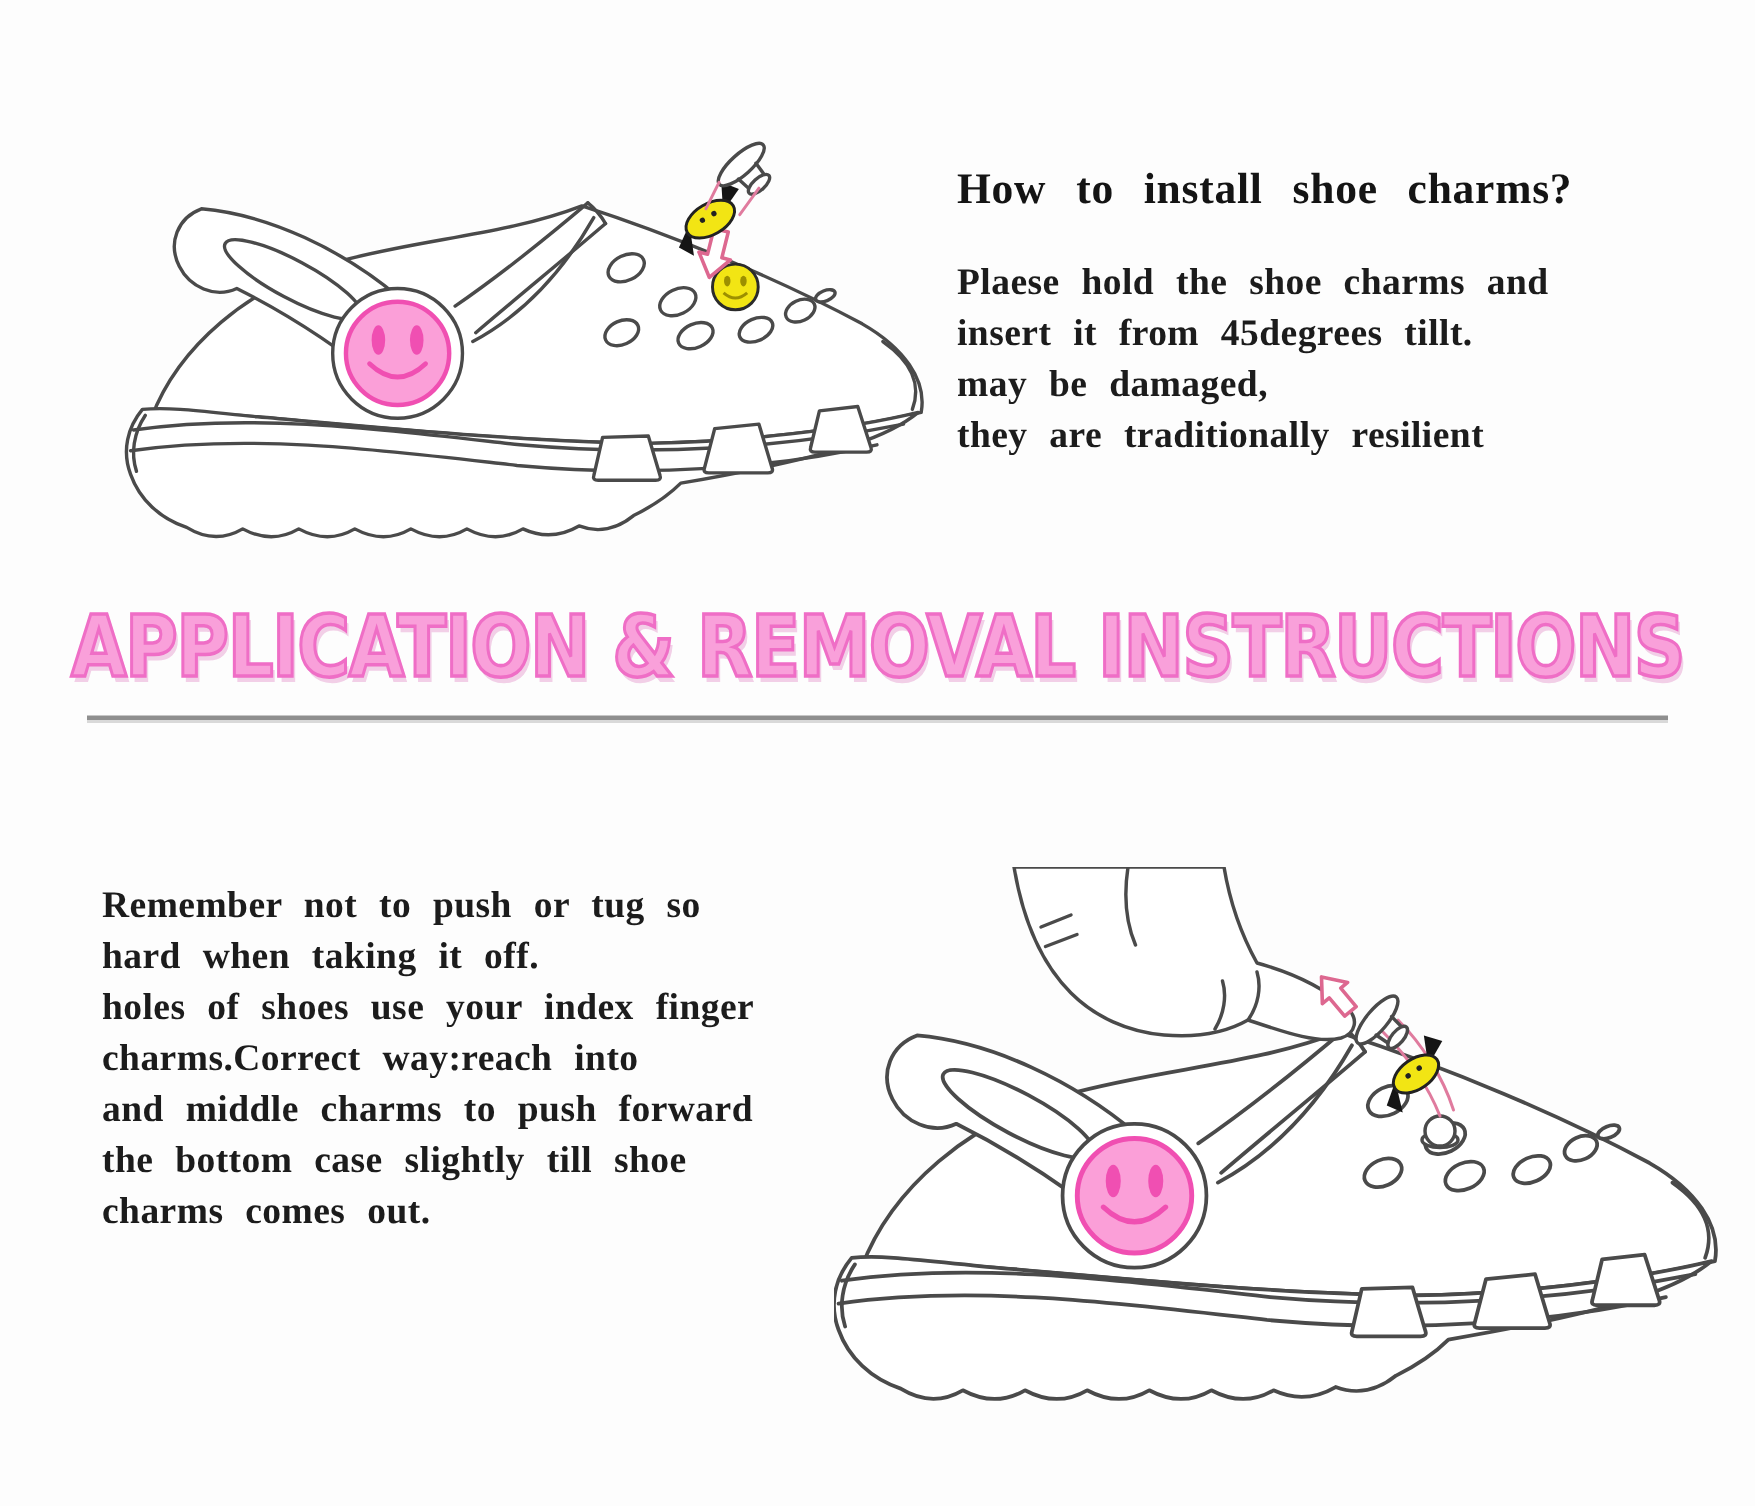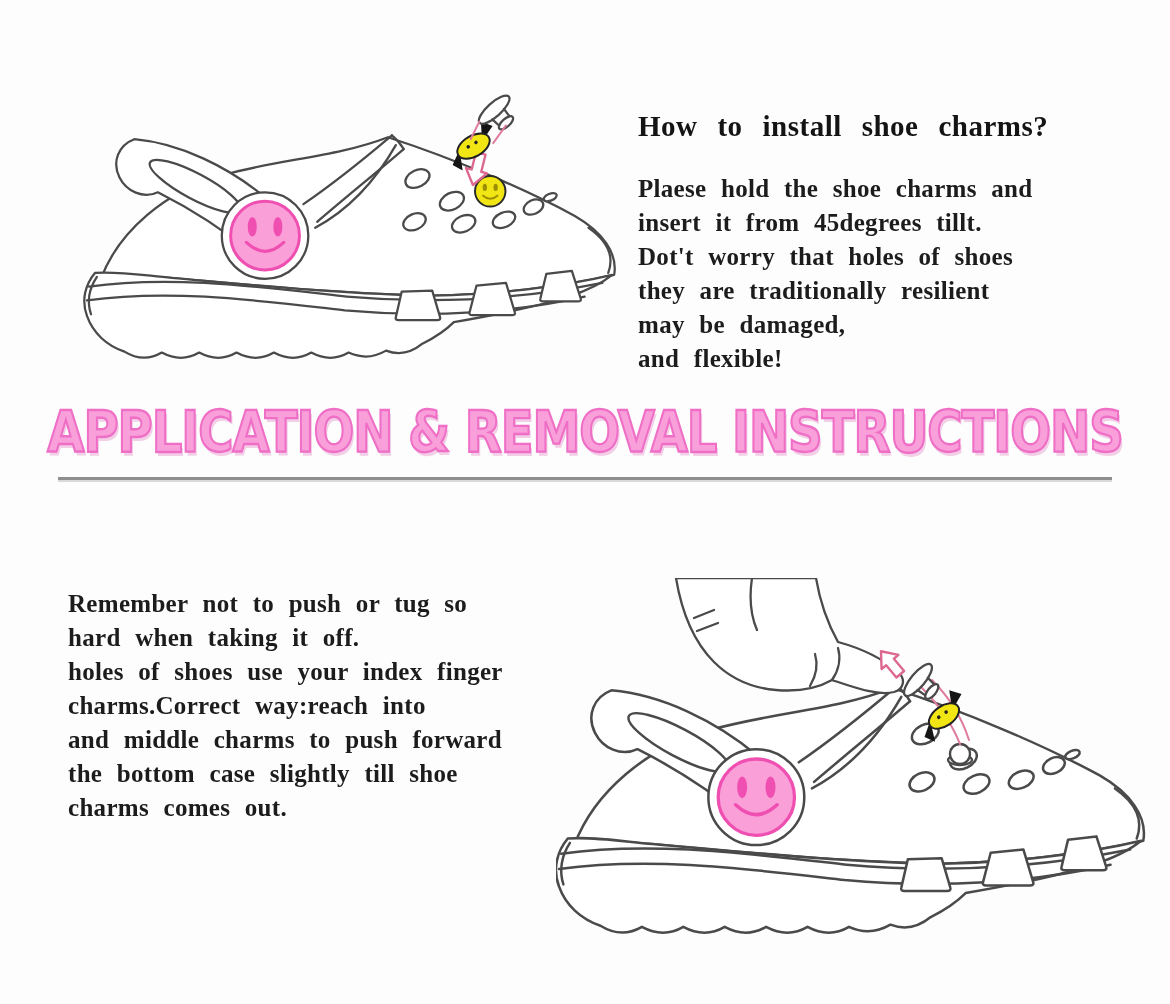--- a/index.html
+++ b/index.html
@@ -100,24 +100,22 @@
     </g>
     <path class="pinkln" d="M455,30 L446,48"></path>
     <path class="pinkln" d="M482,34 L469,52"></path>
   </svg>
 
   <div class="text-block" style="left:638px;top:110px;">
     <h2 class="tb-heading">How to install shoe charms?</h2>
     <div class="tb-body">
       <span class="body-line">Plaese hold the shoe charms and</span>
       <span class="body-line">insert it from 45degrees tillt.</span>
-      <span class="body-line">Dot't worry that holes of shoes</span>
+      <span class="body-line">may be damaged,</span>
       <span class="body-line">they are traditionally resilient</span>
-      <span class="body-line">may be damaged,</span>
-      <span class="body-line">and flexible!</span>
     </div>
   </div>
 
   <div id="banner">APPLICATION &amp; REMOVAL INSTRUCTIONS</div>
   <div id="divider"></div>
 
   <div class="text-block" style="left:68px;top:558px;">
     <div class="tb-body">
       <span class="body-line">Remember not to push or tug so</span>
       <span class="body-line">hard when taking it off.</span>

